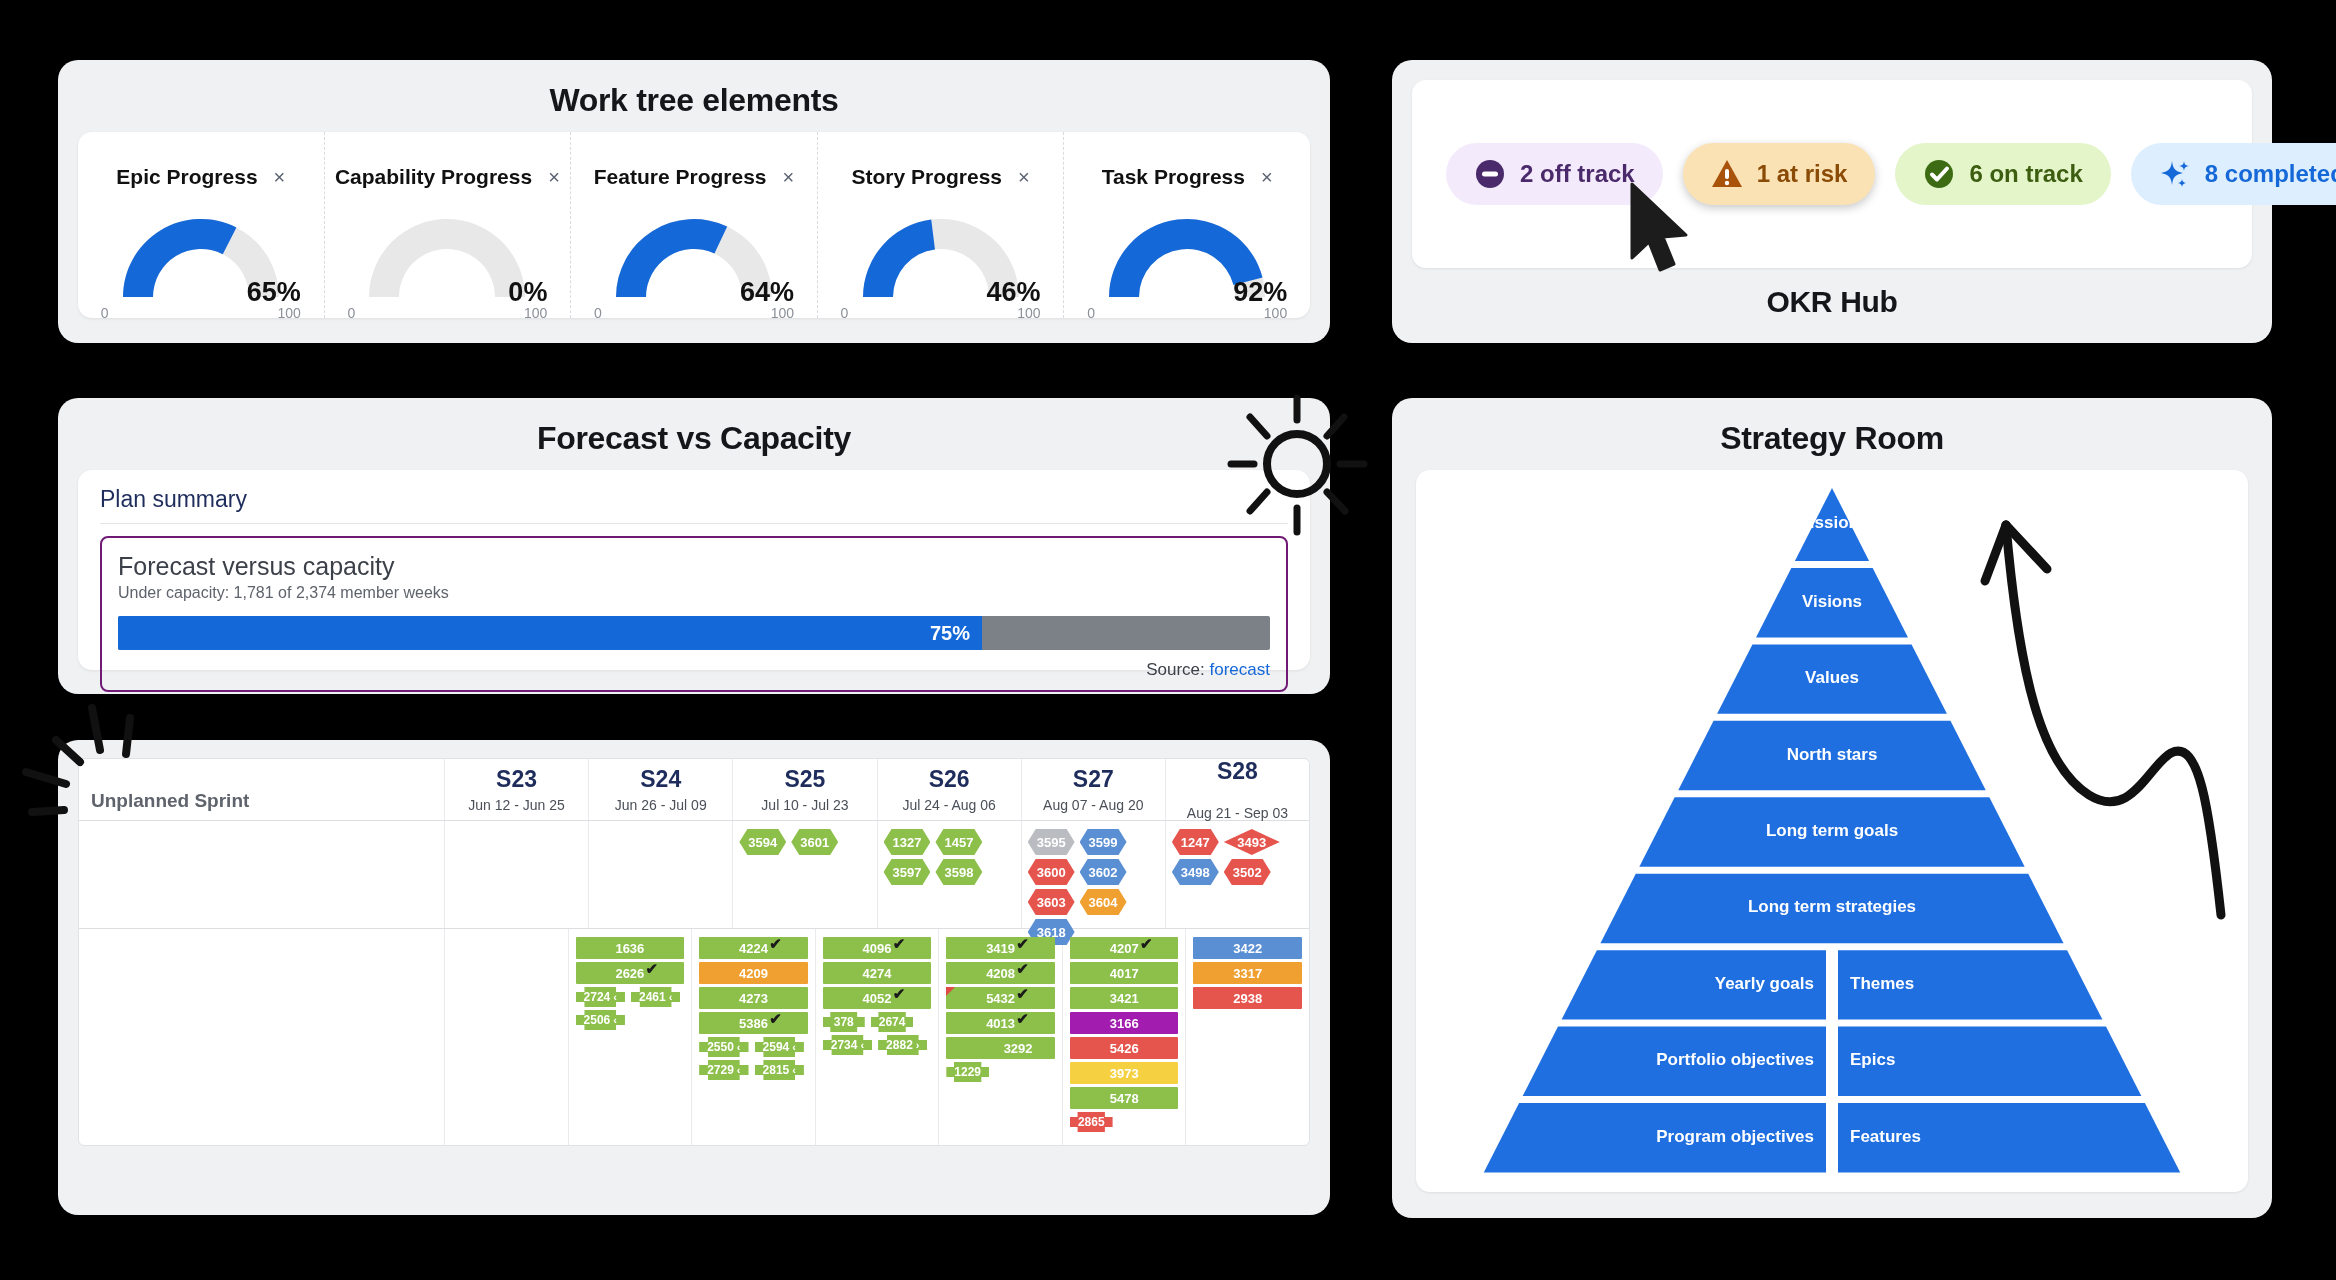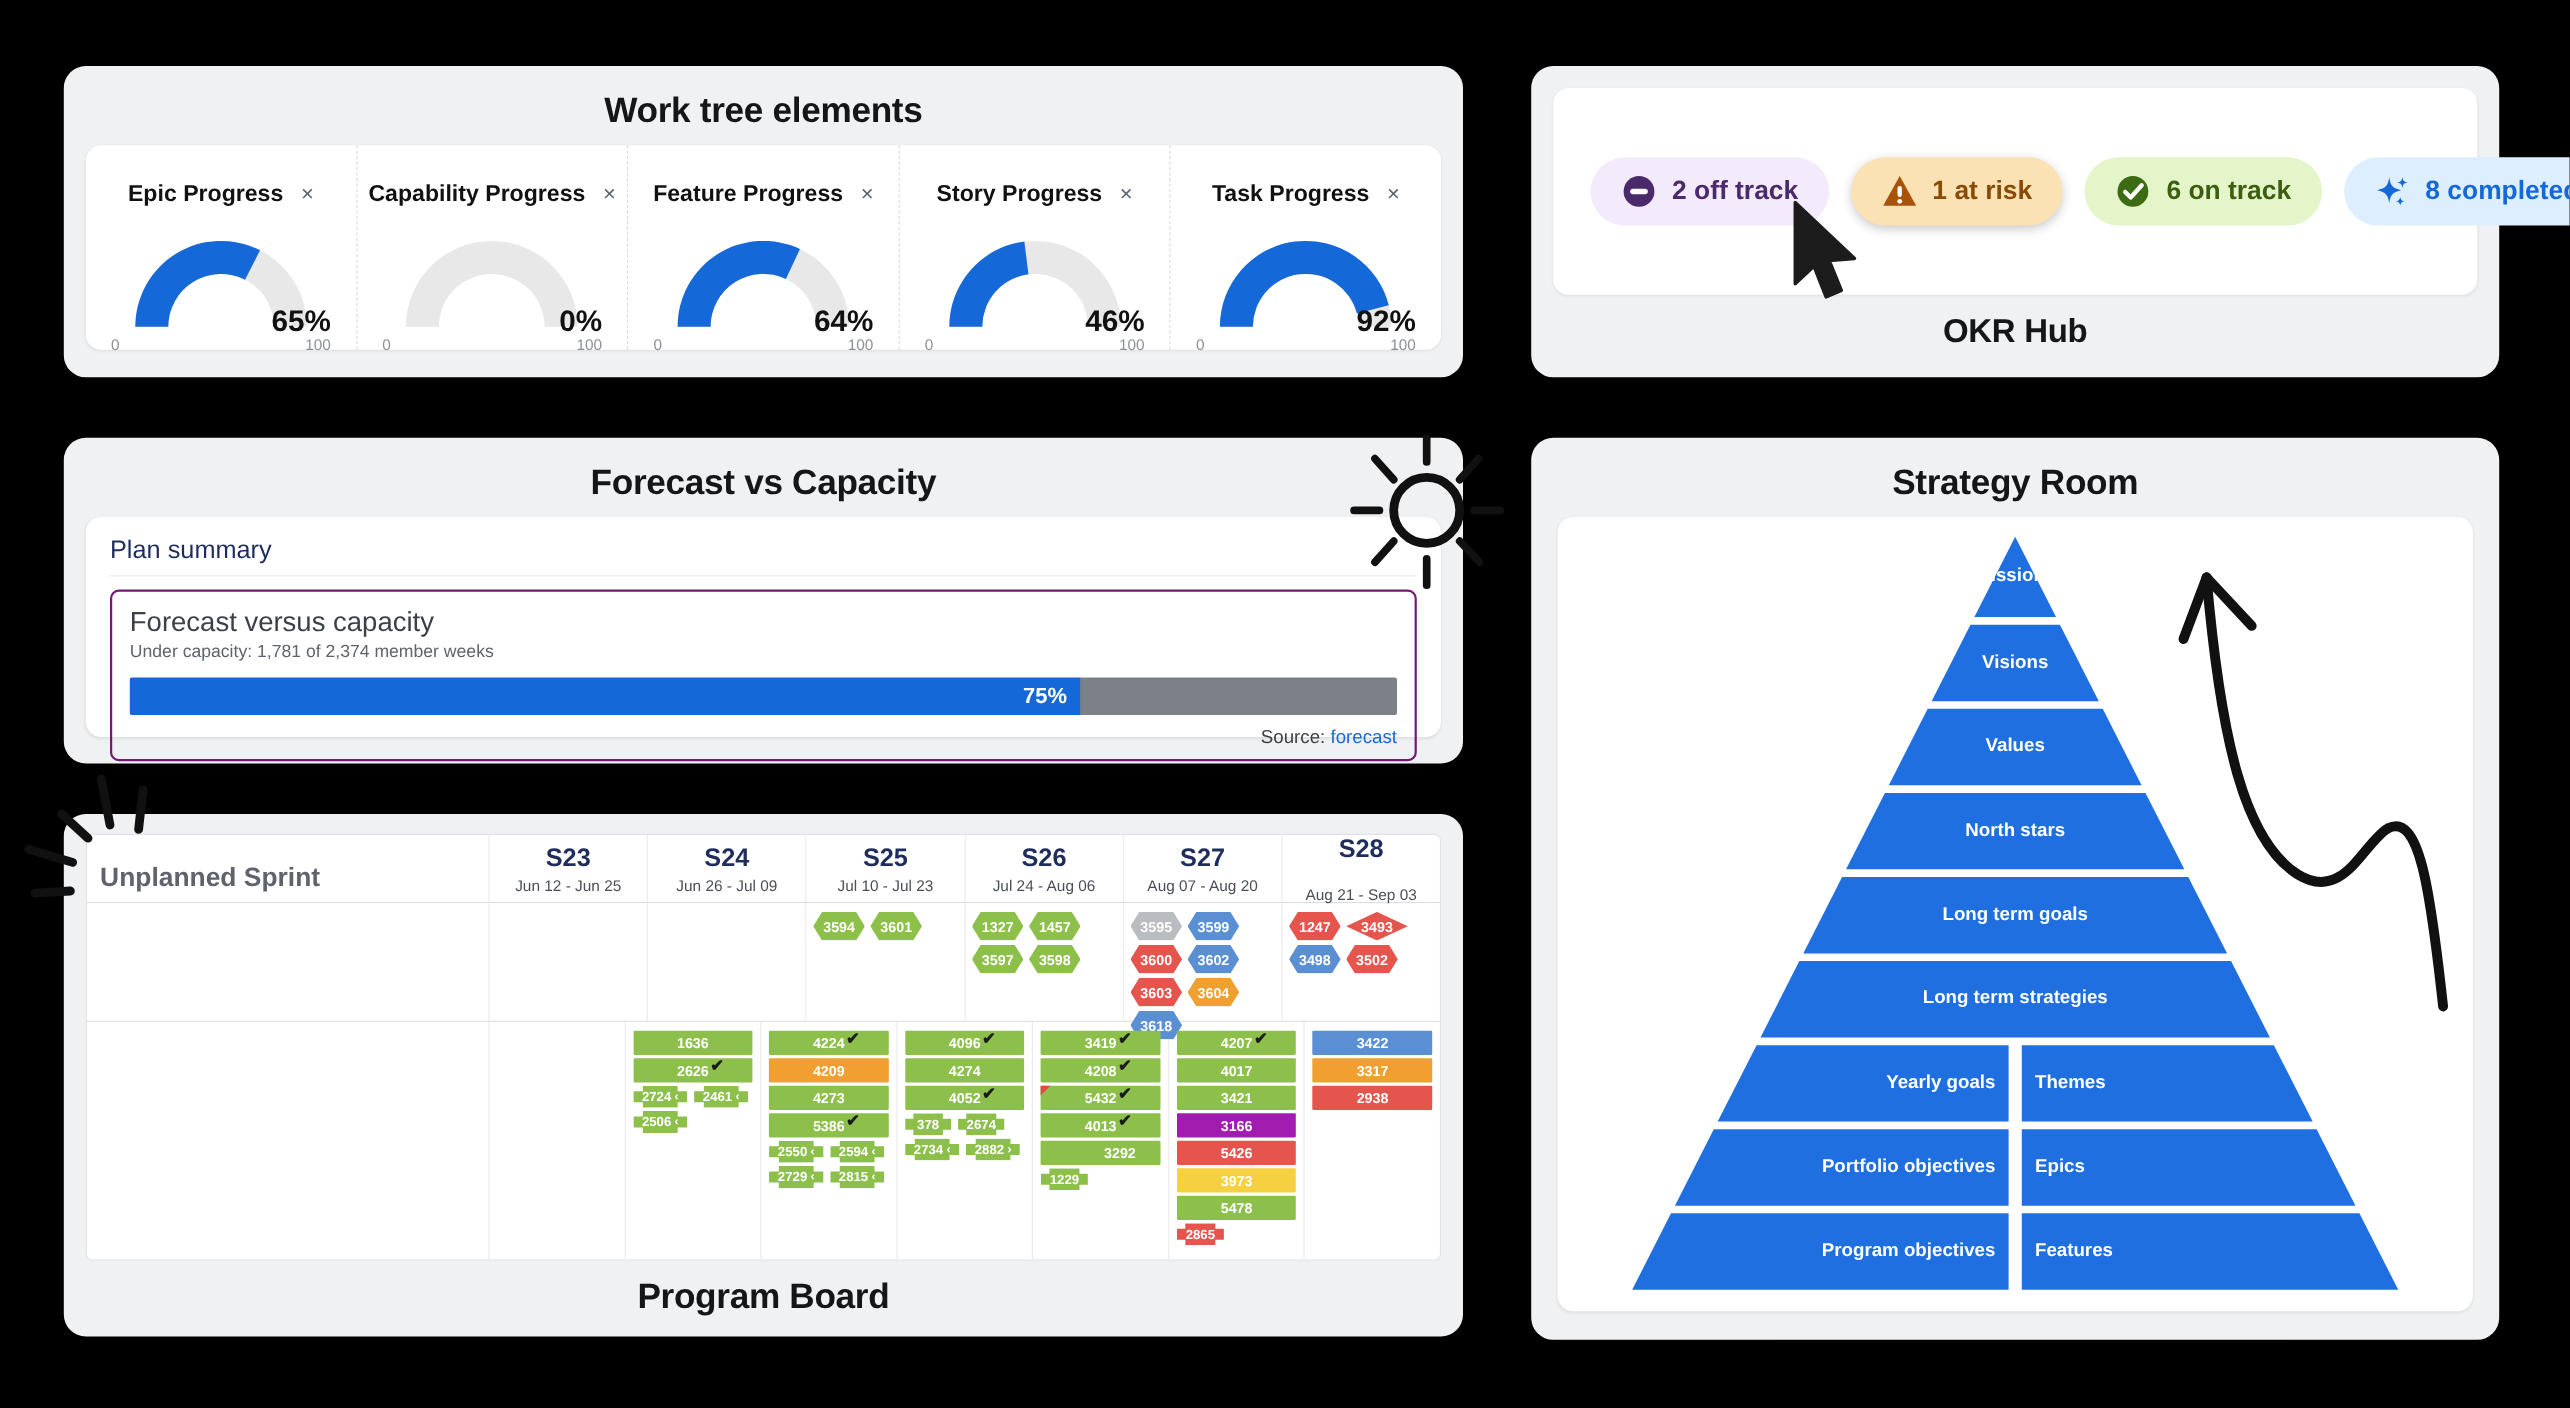--- a/index.html
+++ b/index.html
@@ -134,21 +134,21 @@
     background: #fff; border-radius: 6px;
     border: 1px solid #e0e2e6;
     display: flex; flex-direction: column;
     overflow: hidden;
   }
   .pb-head { display: flex; height: 62px; border-bottom: 1px solid #dcdee2; }
   .pb-head .pb-col-first {
     width: 366px; flex: 0 0 366px;
     display: flex; align-items: flex-end;
     padding: 0 0 8px 12px;
-    font-size: 24px; font-weight: bold; color: #5e636c;
+    font-size: 19px; font-weight: bold; color: #5e636c;
     border-right: 1px solid #e8eaed;
   }
   .pb-head .pb-col {
     flex: 1 1 0;
     display: flex; flex-direction: column;
     align-items: center; justify-content: center;
     border-right: 1px solid #e8eaed;
   }
   .pb-head .pb-col:last-child { border-right: none; gap: 16px; }
   .sprint-name { font-size: 23px; font-weight: bold; color: #1f2d5c; }
@@ -619,21 +619,20 @@
             </div>
             <div class="wide-card" style="background: rgb(240, 160, 48);">
               <span>3317</span>
             </div>
             <div class="wide-card" style="background: rgb(229, 85, 78);">
               <span>2938</span>
             </div>
           </div>
         </div>
     </div>
-    <div class="panel-title">Program Board</div>
   </section>
 
   <section class="panel" id="strategy-room">
     <div class="panel-title">Strategy Room</div>
     <div class="sr-card">
       <svg class="pyramid" id="pyramid-svg" viewBox="0 0 832 722">
           <path d="M 416 18 L 416 18 L 453.1083656330749 90.94444444444444 L 378.8916343669251 90.94444444444444 Z" fill="#1f6fe0"></path>
           <path d="M 375.33058785529715 97.94444444444444 L 456.66941214470285 97.94444444444444 L 491.99725452196384 167.38888888888889 L 340.00274547803616 167.38888888888889 Z" fill="#1f6fe0"></path>
           <path d="M 336.44169896640824 174.38888888888889 L 495.55830103359176 174.38888888888889 L 530.8861434108527 243.83333333333331 L 301.1138565891473 243.83333333333331 Z" fill="#1f6fe0"></path>
           <path d="M 297.5528100775194 250.83333333333331 L 534.4471899224806 250.83333333333331 L 569.7750322997416 320.27777777777777 L 262.2249677002584 320.27777777777777 Z" fill="#1f6fe0"></path>

